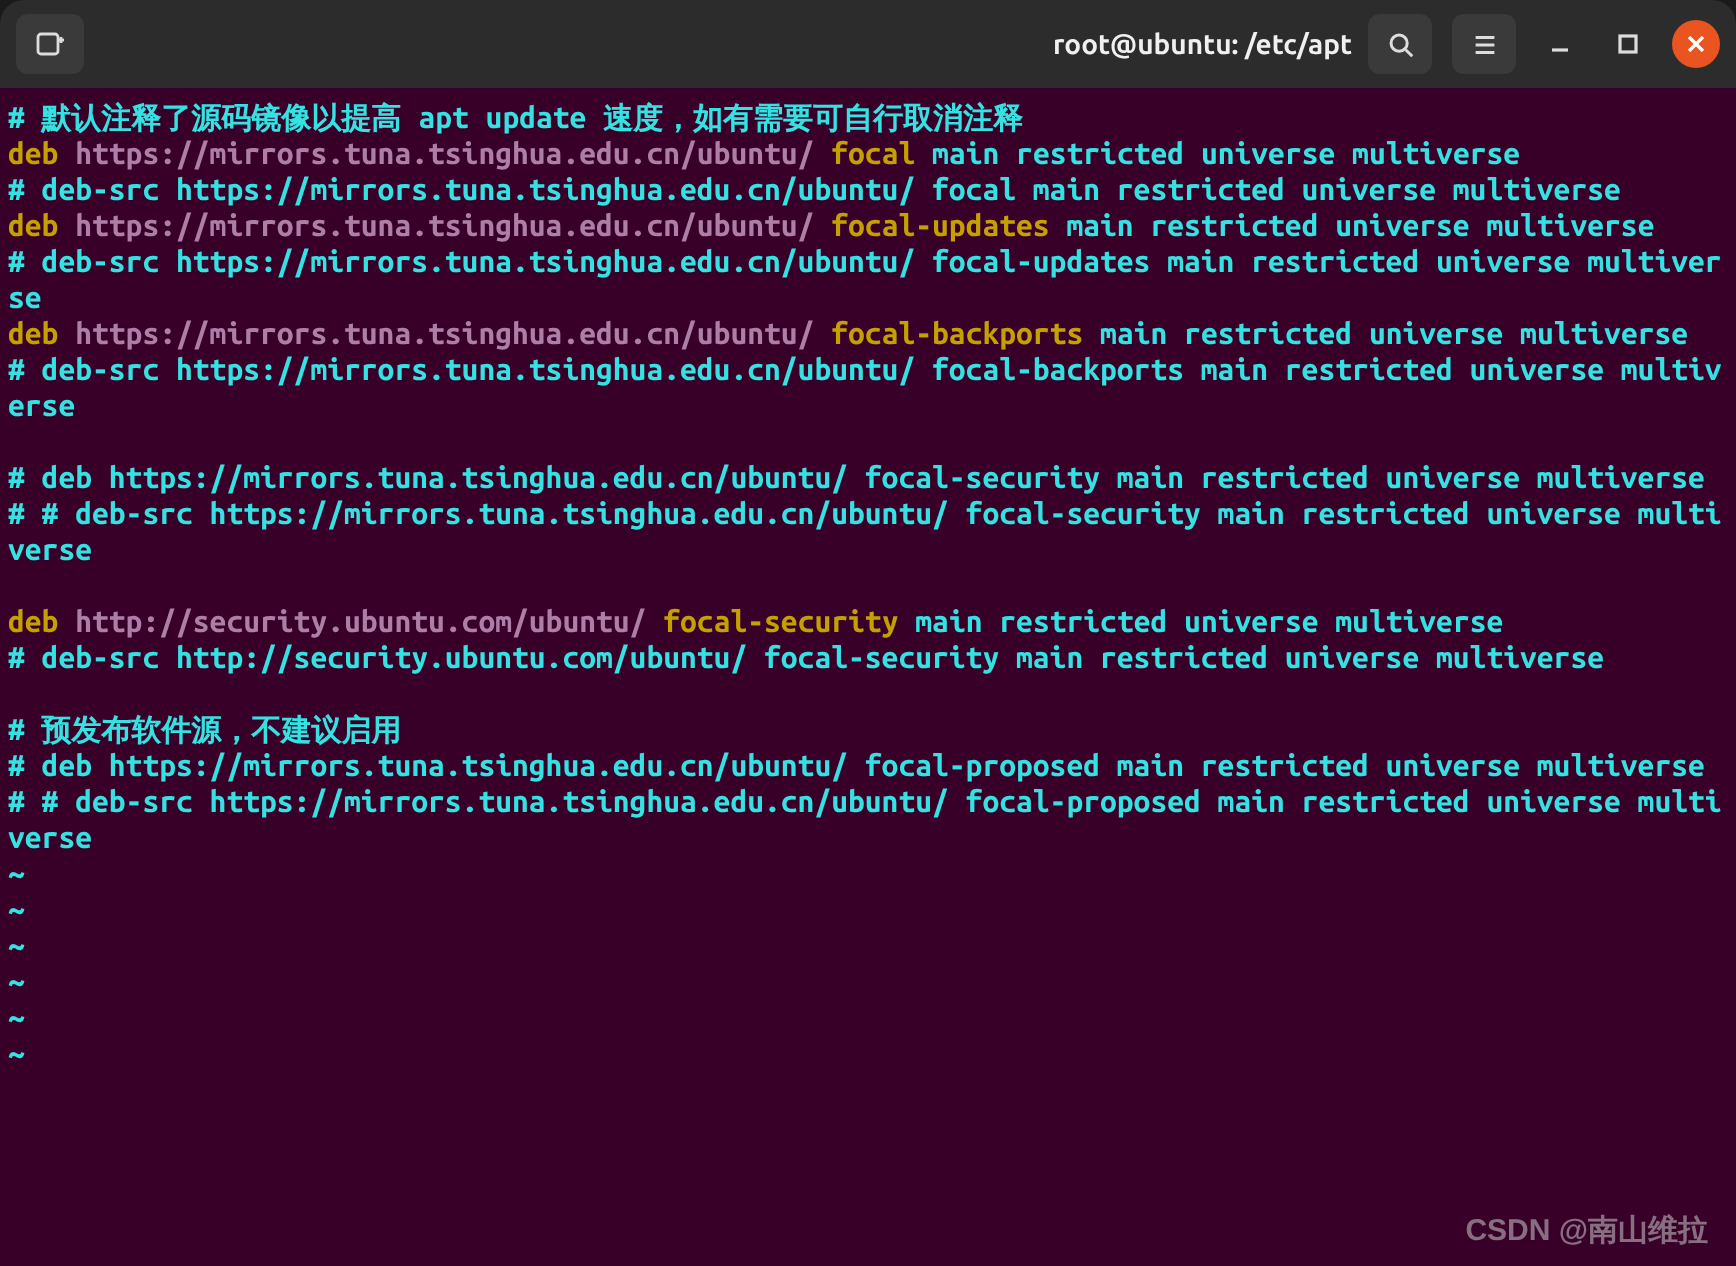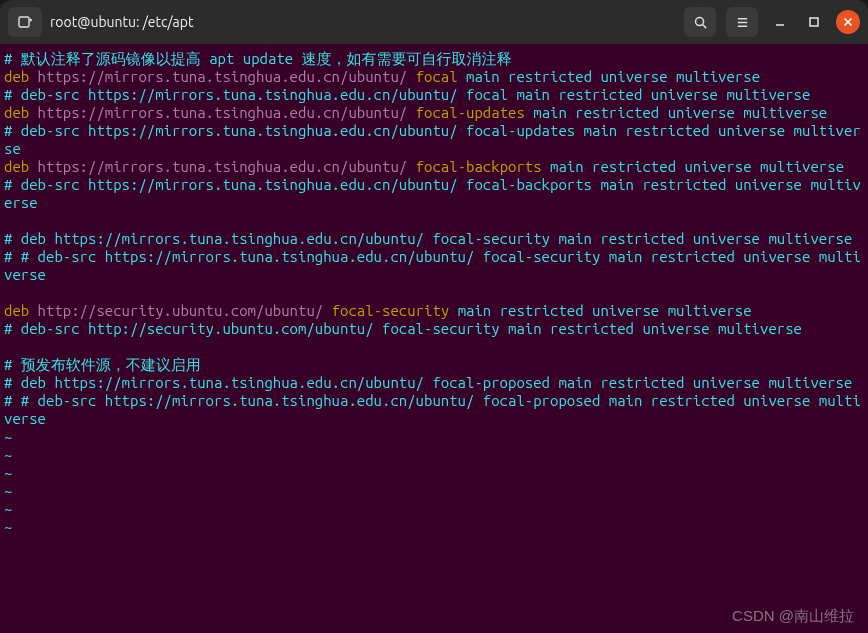--- a/index.html
+++ b/index.html
@@ -36,25 +36,25 @@
       background: #3a3a3a;
       border-radius: 6px;
       display: flex;
       align-items: center;
       justify-content: center;
       color: #ddd;
       cursor: pointer;
     }
     .title-text {
       flex: 1;
-      text-align: left;
+      text-align: right;
       color: #f0f0f0;
       font-family: "Ubuntu", sans-serif;
       font-size: 14px;
-      font-weight: normal;
+      font-weight: bold;
     }
     .titlebar-right {
       display: flex;
       align-items: center;
       gap: 10px;
     }
     .icon-btn {
       width: 32px;
       height: 30px;
       background: #3a3a3a;
@@ -89,20 +89,21 @@
     .terminal-body {
       background: #380028;
       height: calc(633px - 44px);
       padding: 6px 4px;
       font-size: 15px;
       line-height: 18px;
       color: #d0d0d0;
       word-break: break-all;
       white-space: pre-wrap;
       position: relative;
+      font-weight: bold;
     }
     .c-comment { color: #34e2e2; }
     .c-deb { color: #c4a000; }
     .c-url { color: #ad7fa8; }
     .c-comp { color: #34e2e2; }
     .c-dist { color: #c4a000; }
     .tilde { color: #34e2e2; }
     .watermark {
       position: absolute;
       bottom: 8px;

